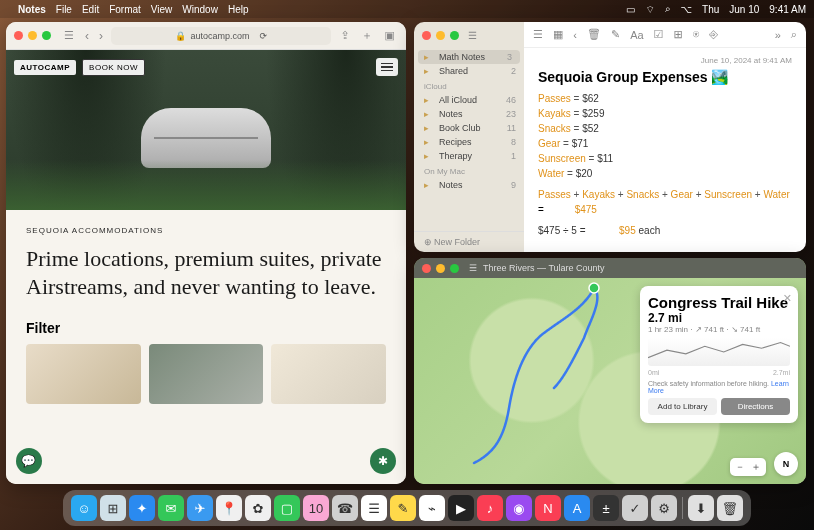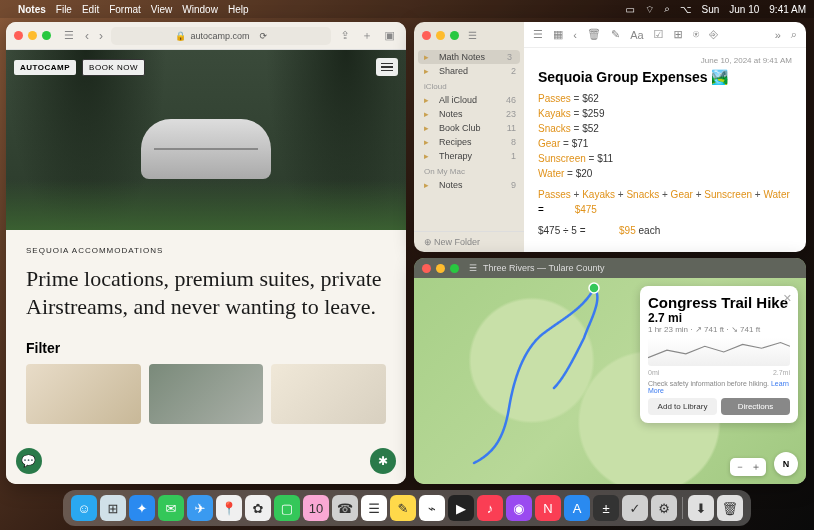--- a/index.html
+++ b/index.html
@@ -14,21 +14,21 @@
 
   
   .safari { position:absolute; left:6px; top:4px; width:400px; height:462px; background:#f7f4ee; border-radius:10px; overflow:hidden; box-shadow:0 4px 20px rgba(0,0,0,0.3); display:flex; flex-direction:column; }
   .safari-toolbar { height:28px; display:flex; align-items:center; gap:6px; padding:0 8px; background:#f2efe9; border-bottom:1px solid #ddd; font-size:10px; }
   .tlights { display:flex; gap:5px; margin-right:4px;}
   .tl { width:9px; height:9px; border-radius:50%; }
   .tl.r{background:#ff5f57}.tl.y{background:#febc2e}.tl.g{background:#28c840}
   .nav-arrow { color:#888; font-size:12px; cursor:pointer; padding:0 2px;}
   .addr { flex:1; background:#eae7e0; border-radius:5px; height:18px; display:flex; align-items:center; justify-content:center; font-size:9px; color:#555; gap:4px;}
   .safari-tb-icon{ color:#888; font-size:11px; padding:0 3px; cursor:pointer;}
-  .hero { height:180px; background:linear-gradient(180deg,#3a4a3a 0%, #2a3a2a 100%); position:relative; }
+  .hero { height:160px; background:linear-gradient(180deg,#3a4a3a 0%, #2a3a2a 100%); position:relative; }
   .hero::before{content:"";position:absolute;inset:0;background:
     radial-gradient(ellipse 80px 200px at 20% 0%, rgba(20,30,20,0.8), transparent),
     radial-gradient(ellipse 80px 200px at 85% 0%, rgba(20,30,20,0.8), transparent);}
   .airstream { position:absolute; left:50%; top:55%; transform:translate(-50%,-50%); width:130px; height:60px; background:linear-gradient(180deg,#ddd,#aaa); border-radius:30px 30px 8px 8px; }
   .airstream::after{content:"";position:absolute;top:48%;left:10%;right:10%;height:2px;background:#888;}
   .foliage{position:absolute;bottom:0;left:0;right:0;height:50px;background:linear-gradient(0deg,rgba(60,100,50,0.9),transparent);}
   .hero-top { position:absolute; top:8px; left:8px; right:8px; display:flex; gap:6px; align-items:center;}
   .logo-chip { background:rgba(255,255,255,0.92); padding:3px 6px; font-size:8px; letter-spacing:0.5px; font-weight:600; border-radius:2px;}
   .book-chip { background:rgba(255,255,255,0.92); padding:3px 6px; font-size:8px; letter-spacing:0.5px; border:1px solid #333; border-radius:2px;}
   .burger { margin-left:auto; width:22px; height:18px; background:rgba(255,255,255,0.92); border-radius:3px; display:flex; flex-direction:column; justify-content:center; align-items:center; gap:2px;}
@@ -112,21 +112,21 @@
     <span>Format</span>
     <span>View</span>
     <span>Window</span>
     <span>Help</span>
   </div>
   <div class="right">
     <span>▭</span>
     <span>⌔</span>
     <span>⌕</span>
     <span>⌥</span>
-    <span>Sun</span>
+    <span>Thu</span>
     <span>Jun 10</span>
     <span>9:41 AM</span>
   </div>
 </div>
 
 <div class="workspace">
 
   <div class="safari">
     <div class="safari-toolbar">
       <div class="tlights">

